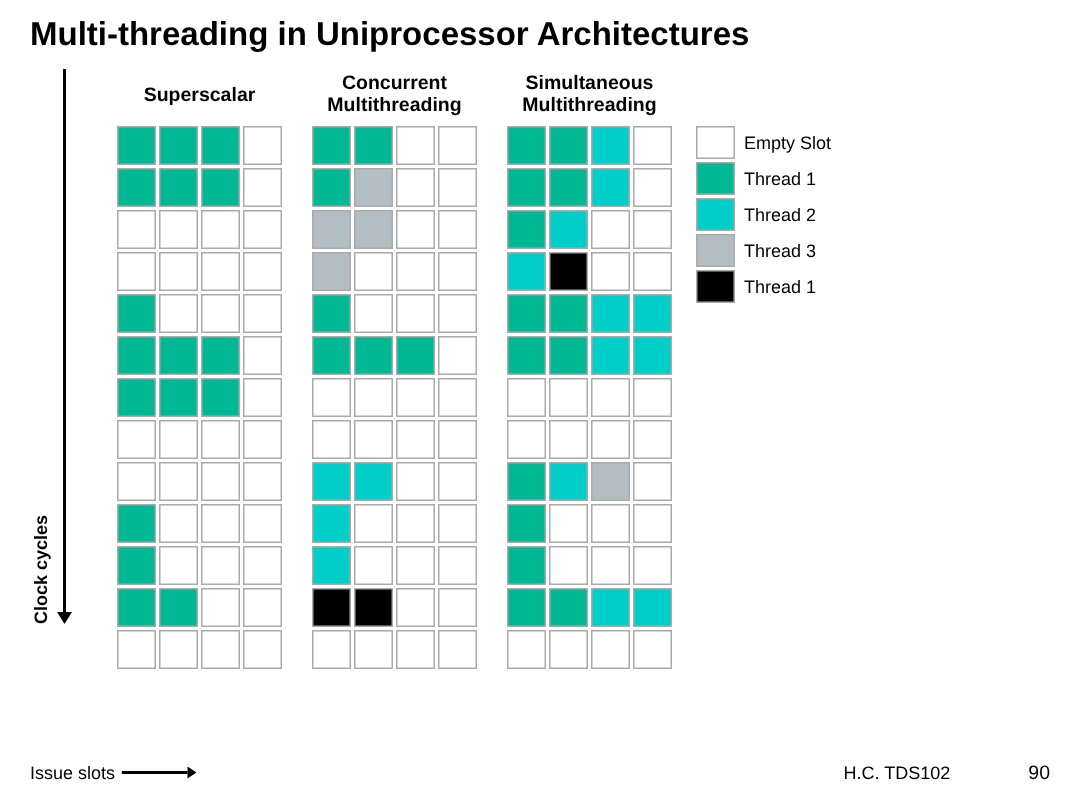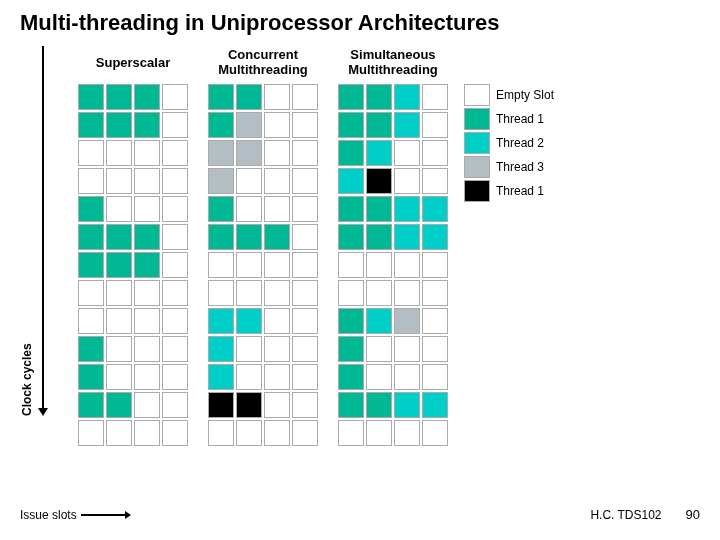--- a/index.html
+++ b/index.html
@@ -392,18 +392,18 @@
   </div>
 
   <div class="bottom-row">
     <div class="issue-slots">
       <span>Issue slots</span>
       <svg width="50" height="12" style="display:inline-block;">
         <line x1="0" y1="6" x2="44" y2="6" stroke="black" stroke-width="2"></line>
         <polygon points="44,2 50,6 44,10" fill="black"></polygon>
       </svg>
     </div>
-    <div style="display:flex;gap:24px;align-items:center;">
+    <div style="display:flex;gap:52px;align-items:center;">
       <span class="course-label">H.C. TDS102</span>
       <span class="page-num">90</span>
     </div>
   </div>
 </div>
 
 </body></html>

